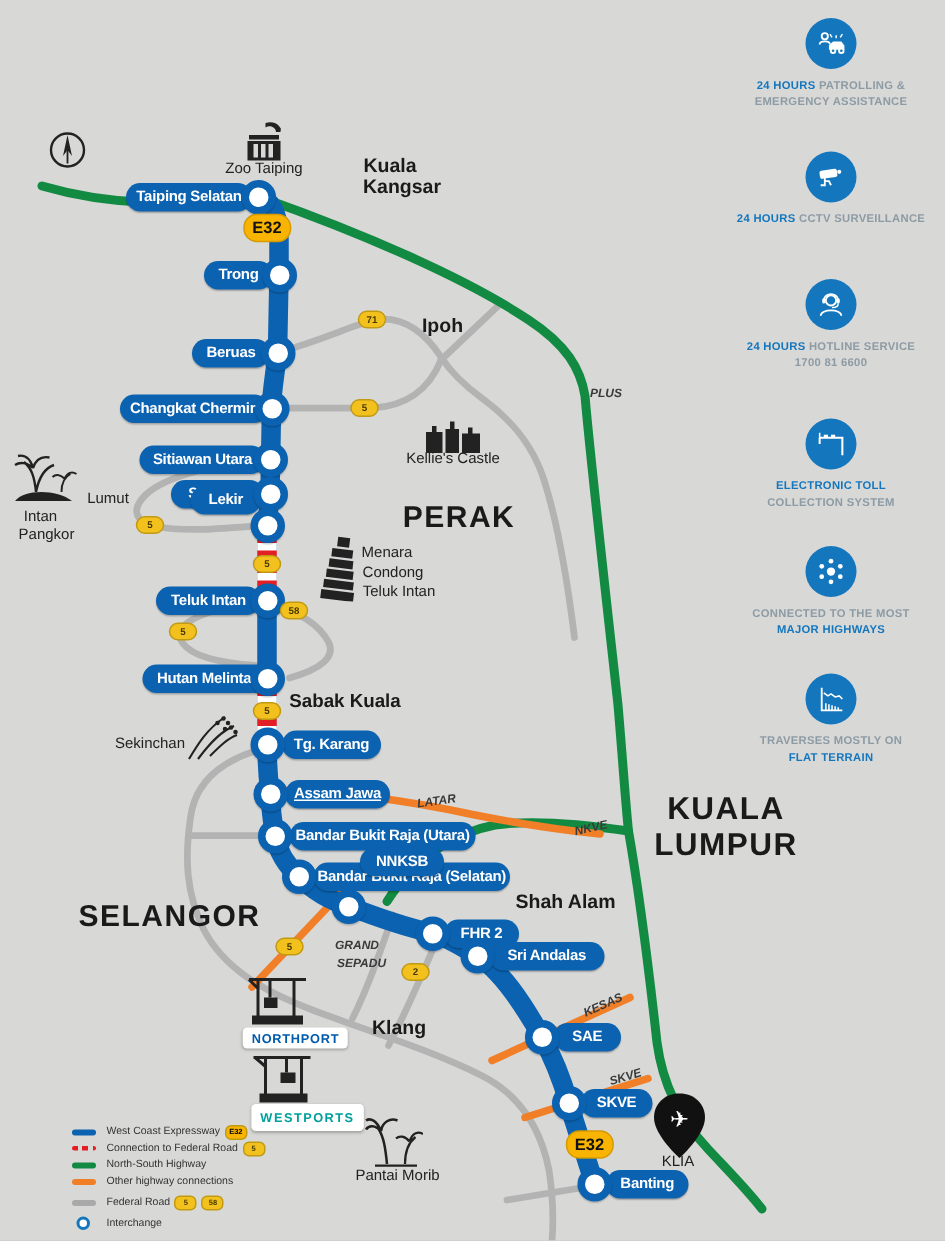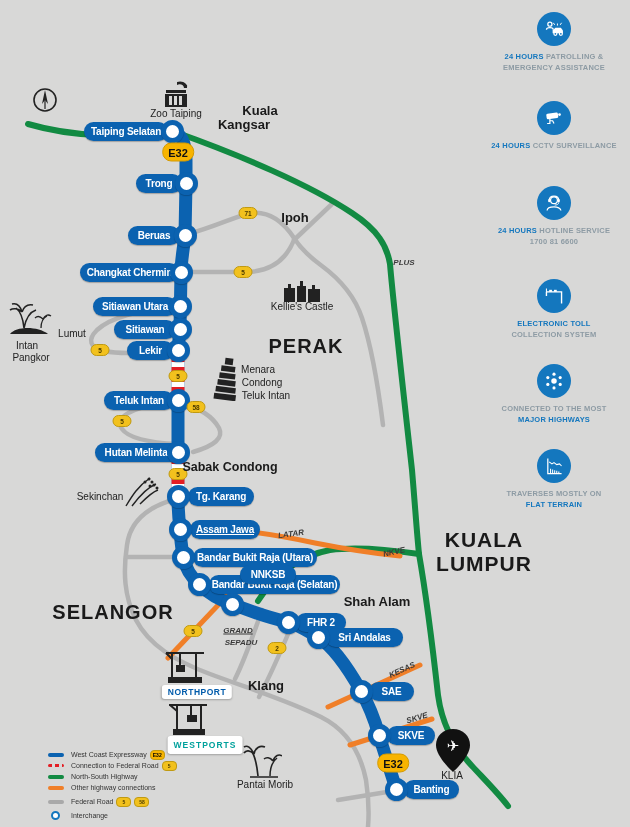--- a/index.html
+++ b/index.html
@@ -162,21 +162,21 @@
       <div class="pill" style="left: 136px; top: 174px; width: 46px;">Trong</div>
       <div class="ic-circle" style="left: 174.5px; top: 171.5px;"></div>
       <div class="pill" style="left: 128px; top: 226px; width: 52px;">Beruas</div>
       <div class="ic-circle" style="left: 173.5px; top: 223.5px;"></div>
       <div class="pill" style="left: 80px; top: 263px; width: 99px;">Changkat Chermin</div>
       <div class="ic-circle" style="left: 169.5px; top: 260.5px;"></div>
       <div class="pill" style="left: 93px; top: 297px; width: 84px;">Sitiawan Utara</div>
       <div class="ic-circle" style="left: 168.5px; top: 294.5px;"></div>
       <div class="pill" style="left: 114px; top: 320px; width: 62px; text-align: right;">Sitiawan</div>
       <div class="ic-circle" style="left: 168.5px; top: 317.5px;"></div>
-      <div class="pill" style="left: 127px; top: 341px; width: 47px;">Lekir</div>
+      <div class="pill" style="left: 127px; top: 324px; width: 47px;">Lekir</div>
       <div class="ic-circle" style="left: 166.5px; top: 338.5px;"></div>
       <div class="pill" style="left: 104px; top: 391px; width: 70px;">Teluk Intan</div>
       <div class="ic-circle" style="left: 166.5px; top: 388.5px;"></div>
       <div class="pill" style="left: 80px; top: 443px; width: 94px; margin-left: 15px;">Hutan Melintang</div>
       <div class="ic-circle" style="left: 166.5px; top: 440.5px;"></div>
       <div class="pill" style="left: 188px; top: 487px; width: 66px;">Tg. Karang</div>
       <div class="ic-circle" style="left: 166.5px; top: 484.5px;"></div>
       <div class="pill" style="left: 190px; top: 520px; width: 70px; text-decoration: underline;">Assam Jawa</div>
       <div class="ic-circle" style="left: 168.5px; top: 517.5px;"></div>
       <div class="pill" style="left: 193px; top: 548px; width: 124px;">Bandar Bukit Raja (Utara)</div>
@@ -200,23 +200,23 @@
       <div class="badge" style="left: 100px; top: 350px;">5</div>
       <div class="badge" style="left: 178px; top: 376px;">5</div>
       <div class="badge" style="left: 196px; top: 407px;">58</div>
       <div class="badge" style="left: 122px; top: 421px;">5</div>
       <div class="badge" style="left: 178px; top: 474px;">5</div>
       <div class="badge" style="left: 193px; top: 631px;">5</div>
       <div class="badge" style="left: 277px; top: 648px;">2</div>
       <div class="badge e32" style="left: 178px; top: 152px;">E32</div>
       <div class="badge e32" style="left: 393px; top: 763px;">E32</div>
       <div class="map-lab city" style="left: 260px; top: 110px;">Kuala</div>
-      <div class="map-lab city" style="left: 244px; top: 124px;">Kangsar</div>
+      <div class="map-lab city" style="left: 268px; top: 124px;">Kangsar</div>
       <div class="map-lab city" style="left: 295px; top: 217px;">Ipoh</div>
-      <div class="map-lab city-sm" style="left: 230px; top: 467px;">Sabak Condong</div>
+      <div class="map-lab city-sm" style="left: 230px; top: 467px;">Sabak Kuala</div>
       <div class="map-lab city" style="left: 377px; top: 601px;">Shah Alam</div>
       <div class="map-lab city" style="left: 266px; top: 685px;">Klang</div>
       <div class="map-lab region" style="left: 306px; top: 346px;">PERAK</div>
       <div class="map-lab region" style="left: 113px; top: 612px;">SELANGOR</div>
       <div class="map-lab xl" style="left: 484px; top: 540px;">KUALA</div>
       <div class="map-lab xl" style="left: 484px; top: 564px;">LUMPUR</div>
       <div class="map-lab town" style="left: 176px; top: 113px;">Zoo Taiping</div>
       <div class="map-lab town" style="left: 72px; top: 333px;">Lumut</div>
       <div class="map-lab town" style="left: 27px; top: 345px;">Intan</div>
       <div class="map-lab town" style="left: 31px; top: 357px;">Pangkor</div>
@@ -225,21 +225,21 @@
       <div class="map-lab town" style="left: 262px; top: 382px;">Condong</div>
       <div class="map-lab town" style="left: 266px; top: 395px;">Teluk Intan</div>
       <div class="map-lab town" style="left: 100px; top: 496px;">Sekinchan</div>
       <div class="map-lab town" style="left: 265px; top: 784px;">Pantai Morib</div>
       <div class="map-lab town" style="left: 452px; top: 775px;">KLIA</div>
       <div class="map-lab road" style="left: 404px; top: 262px;">PLUS</div>
       <div class="map-lab road" style="left: 291px; top: 534px; transform: translate(-50%, -50%) rotate(-8deg);">LATAR</div>
       <div class="map-lab road" style="left: 394px; top: 552px; transform: translate(-50%, -50%) rotate(-12deg);">NKVE</div>
       <div class="map-lab road" style="left: 402px; top: 670px; transform: translate(-50%, -50%) rotate(-24deg);">KESAS</div>
       <div class="map-lab road" style="left: 417px; top: 718px; transform: translate(-50%, -50%) rotate(-17deg);">SKVE</div>
-      <div class="map-lab road" style="left: 238px; top: 630px; text-decoration: underline;">GRAND</div>
+      <div class="map-lab road" style="left: 238px; top: 630px;">GRAND</div>
       <div class="map-lab road" style="left: 241px; top: 642px;">SEPADU</div>
       <div class="map-lab logo-np" style="left: 197px; top: 692px;">NORTHPORT</div>
       <div class="map-lab logo-wp" style="left: 205px; top: 745px;">WESTPORTS</div>
     </div>
 
   <div class="feature" style="top: 12px;">
     <div class="f-icon">
       <svg width="22" height="22" viewBox="0 0 32 32" fill="none" stroke="#fff" stroke-width="1.8">
         <circle cx="10" cy="9" r="3"></circle>
           <path d="M5 17 C5 13 15 13 15 17"></path>

